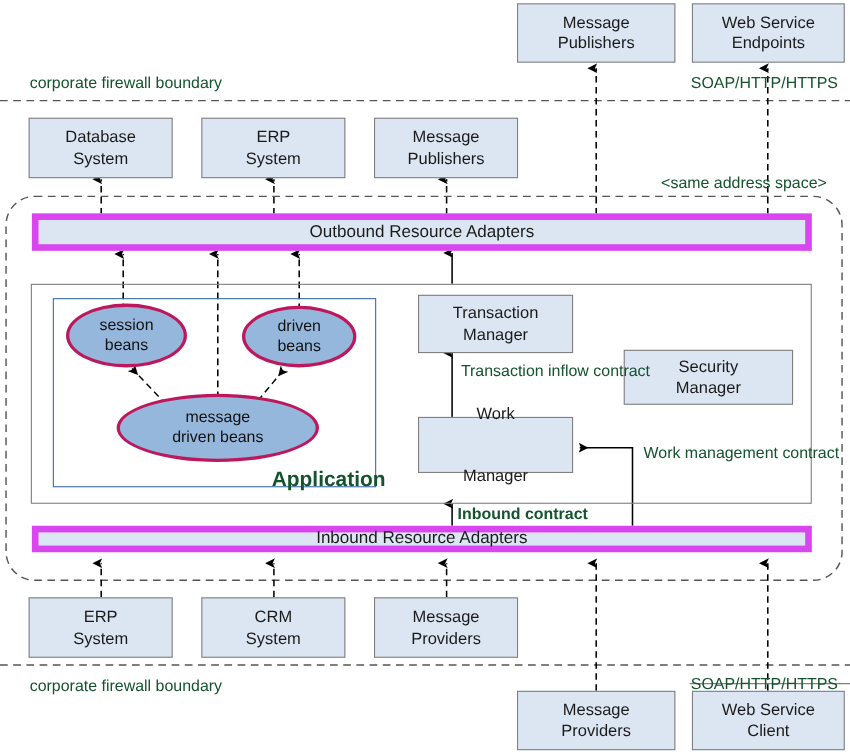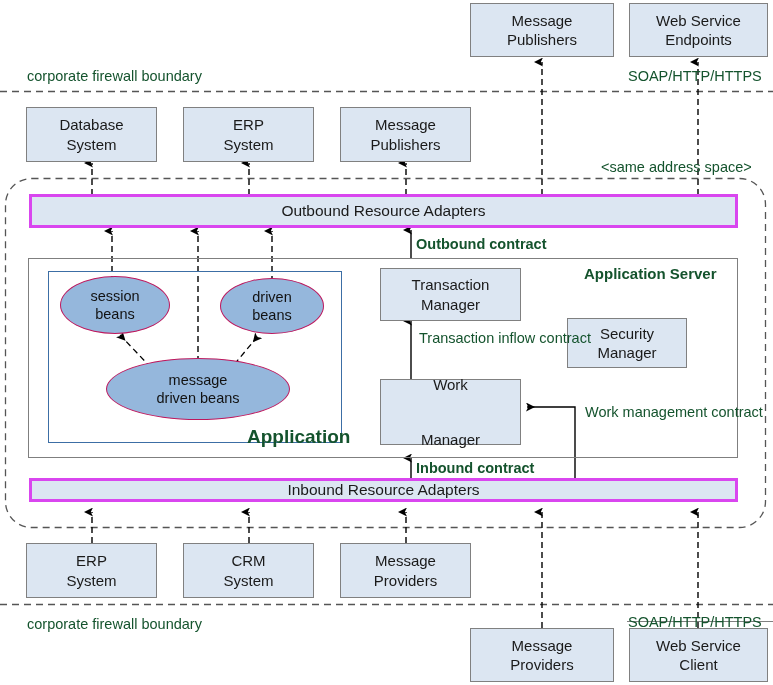--- a/index.html
+++ b/index.html
@@ -39,21 +39,21 @@
     line-height: 1.28;
     color: #1a1a1a;
     text-align: center;
     white-space: nowrap;
   }
   .node .ln { display: block; }
   .bar {
     position: absolute;
     box-sizing: border-box;
     background: #dce6f2;
-    border: 3px solid #d946ef;
+    border: 6px solid #d946ef;
     display: flex;
     align-items: center;
     justify-content: center;
     font-size: 15.5px;
     color: #1a1a1a;
   }
   .plain-box {
     position: absolute;
     box-sizing: border-box;
     background: transparent;
@@ -62,21 +62,21 @@
   .app-box {
     position: absolute;
     box-sizing: border-box;
     background: transparent;
     border: 1px solid #3c6ea5;
   }
   .ellipse {
     position: absolute;
     box-sizing: border-box;
     background: #95b7dc;
-    border: 1px solid #be185d;
+    border: 3px solid #be185d;
     border-radius: 50%;
     display: flex;
     flex-direction: column;
     align-items: center;
     justify-content: center;
     font-size: 14.5px;
     line-height: 1.25;
     color: #121212;
     text-align: center;
     white-space: nowrap;
@@ -170,24 +170,22 @@
     <span class="ln">Message</span>
     <span class="ln">Publishers</span>
   </div>
 
   <div class="lbl" style="left:601px; top:159px;">&lt;same address space&gt;</div>
 
   <div class="bar" style="left:29px; top:194px; width:709px; height:34px;">
     <span>Outbound Resource Adapters</span>
   </div>
 
-  <div class="lbl bold" style="left:416px; top:236px;">Outbound contract</div>
 
   <div class="plain-box" style="left:28px; top:258px; width:710px; height:200px;"></div>
-  <div class="lbl bold" style="left:584px; top:265px; font-size:15px;">Application Server</div>
 
   <div class="app-box" style="left:48px; top:271px; width:294px; height:172px;"></div>
   <div class="lbl bold" style="left:247px; top:425px; font-size:19px;">Application</div>
 
   <div class="ellipse" style="left:60px; top:276px; width:110px; height:58px;">
     <span class="ln">session</span>
     <span class="ln">beans</span>
   </div>
   <div class="ellipse" style="left:220px; top:278px; width:104px; height:56px;">
     <span class="ln">driven</span>
@@ -195,25 +193,25 @@
   </div>
   <div class="ellipse" style="left:106px; top:358px; width:184px; height:62px;">
     <span class="ln">message</span>
     <span class="ln">driven beans</span>
   </div>
 
   <div class="node" style="left:380px; top:268px; width:141px; height:53px;">
     <span class="ln">Transaction</span>
     <span class="ln">Manager</span>
   </div>
-  <div class="node" style="left:567px; top:318px; width:120px; height:50px;">
+  <div class="node" style="left:567px; top:318px; width:154px; height:50px;">
     <span class="ln">Security</span>
     <span class="ln">Manager</span>
   </div>
-  <div class="node" style="left:380px; top:379px; width:141px; height:66px;gap:36px;">
+  <div class="node" style="left:380px; top:379px; width:141px; height:51px;gap:36px;">
     <span class="ln">Work</span>
     <span class="ln">Manager</span>
   </div>
 
   <div class="lbl" style="left:585px; top:404px;">
     <span class="ln">Work management</span>
     <span class="ln">contract</span>
   </div>
   <div class="lbl" style="left:419px; top:330px;">
     <span class="ln">Transaction</span>

